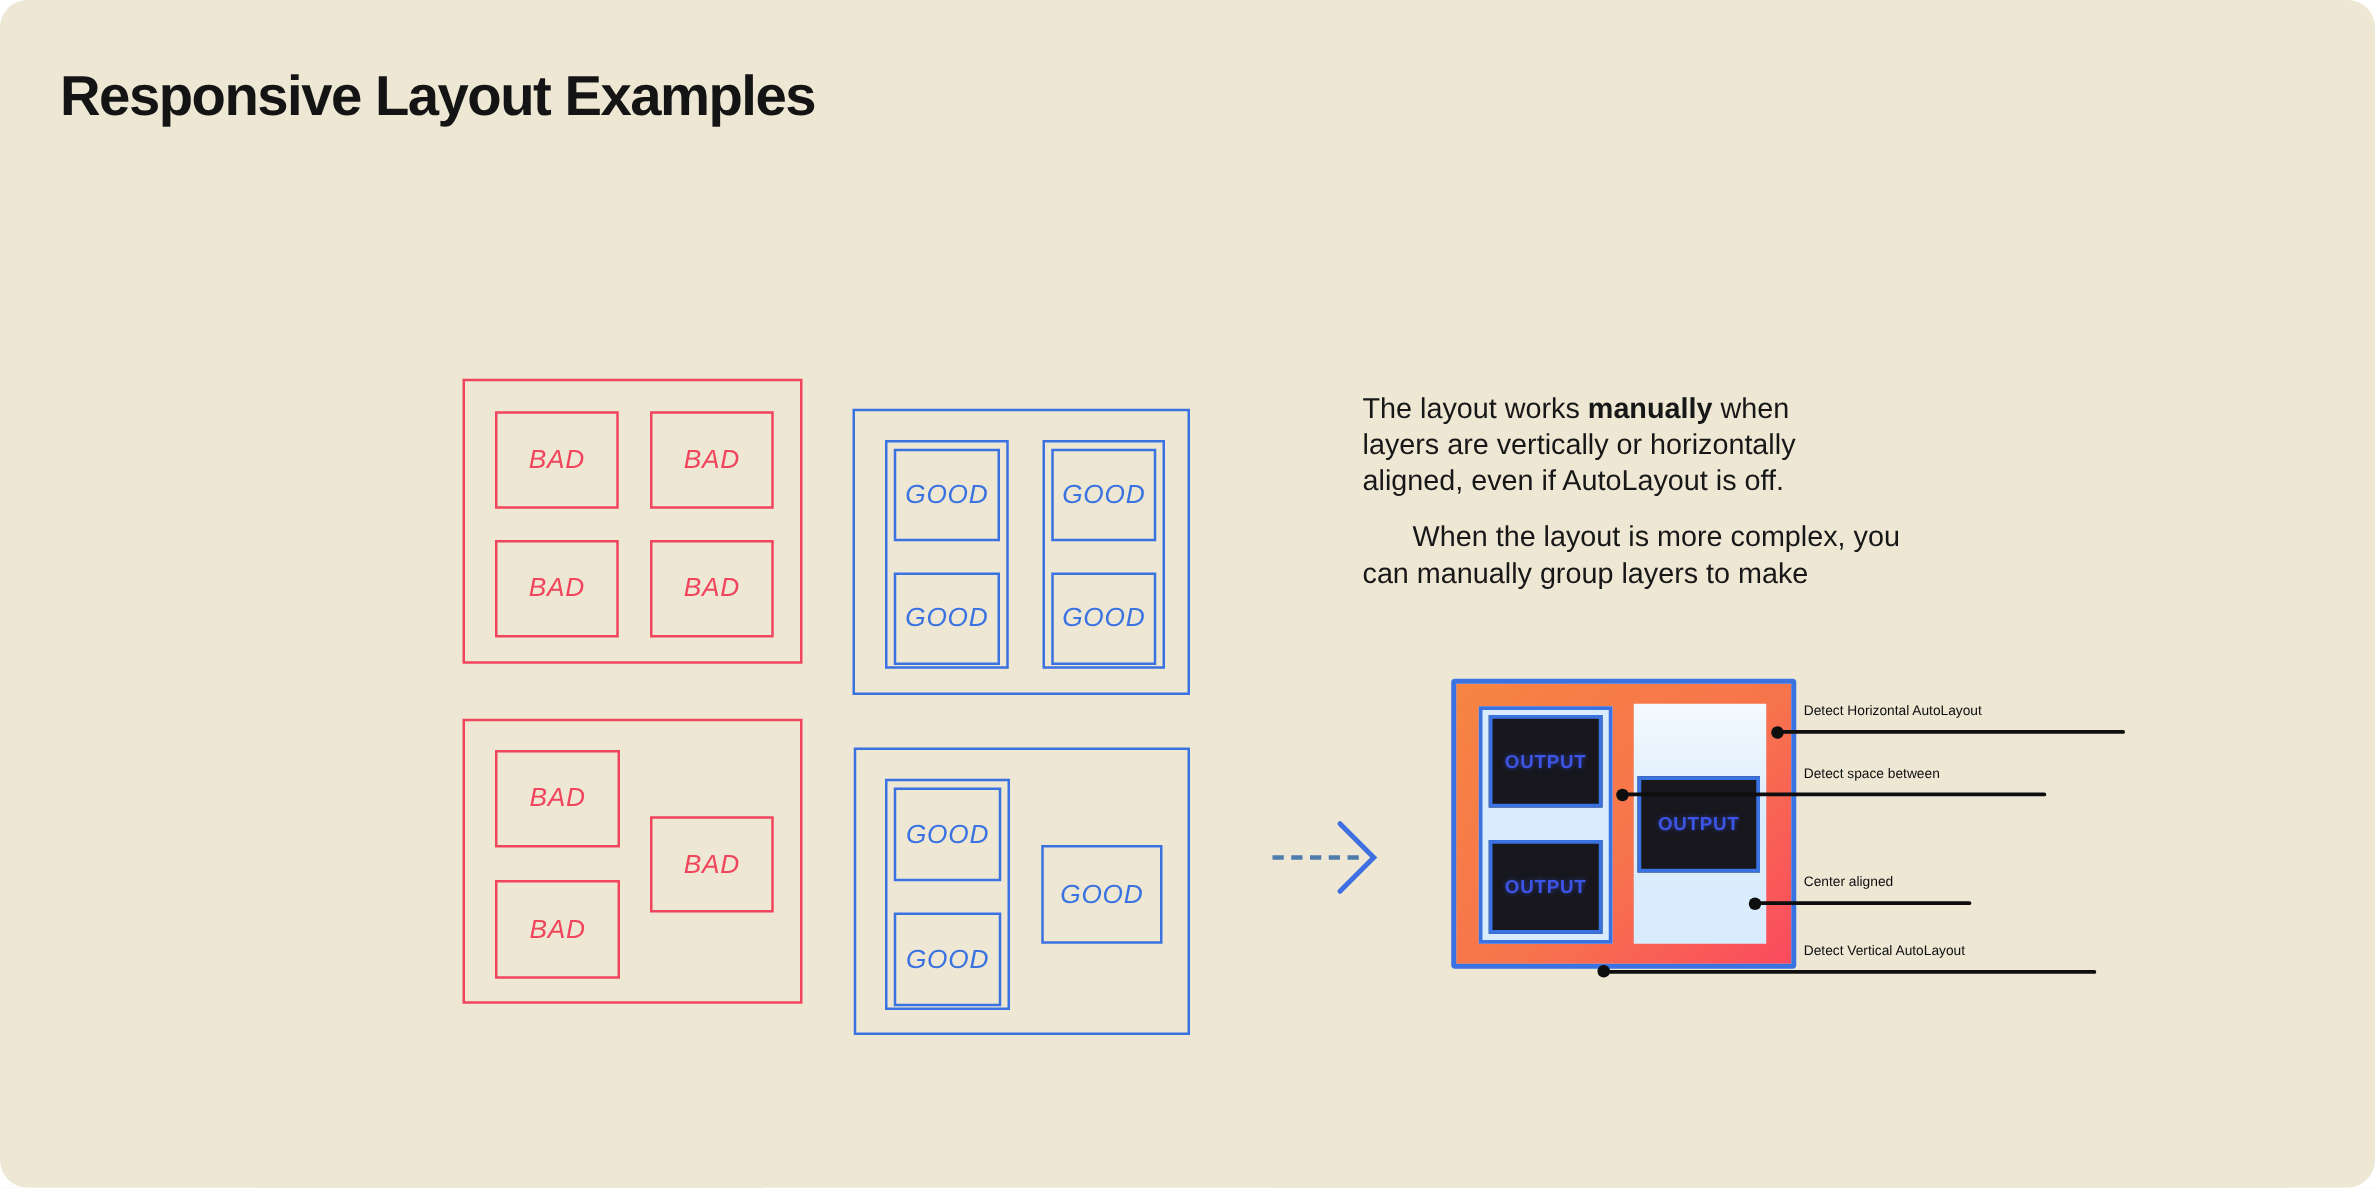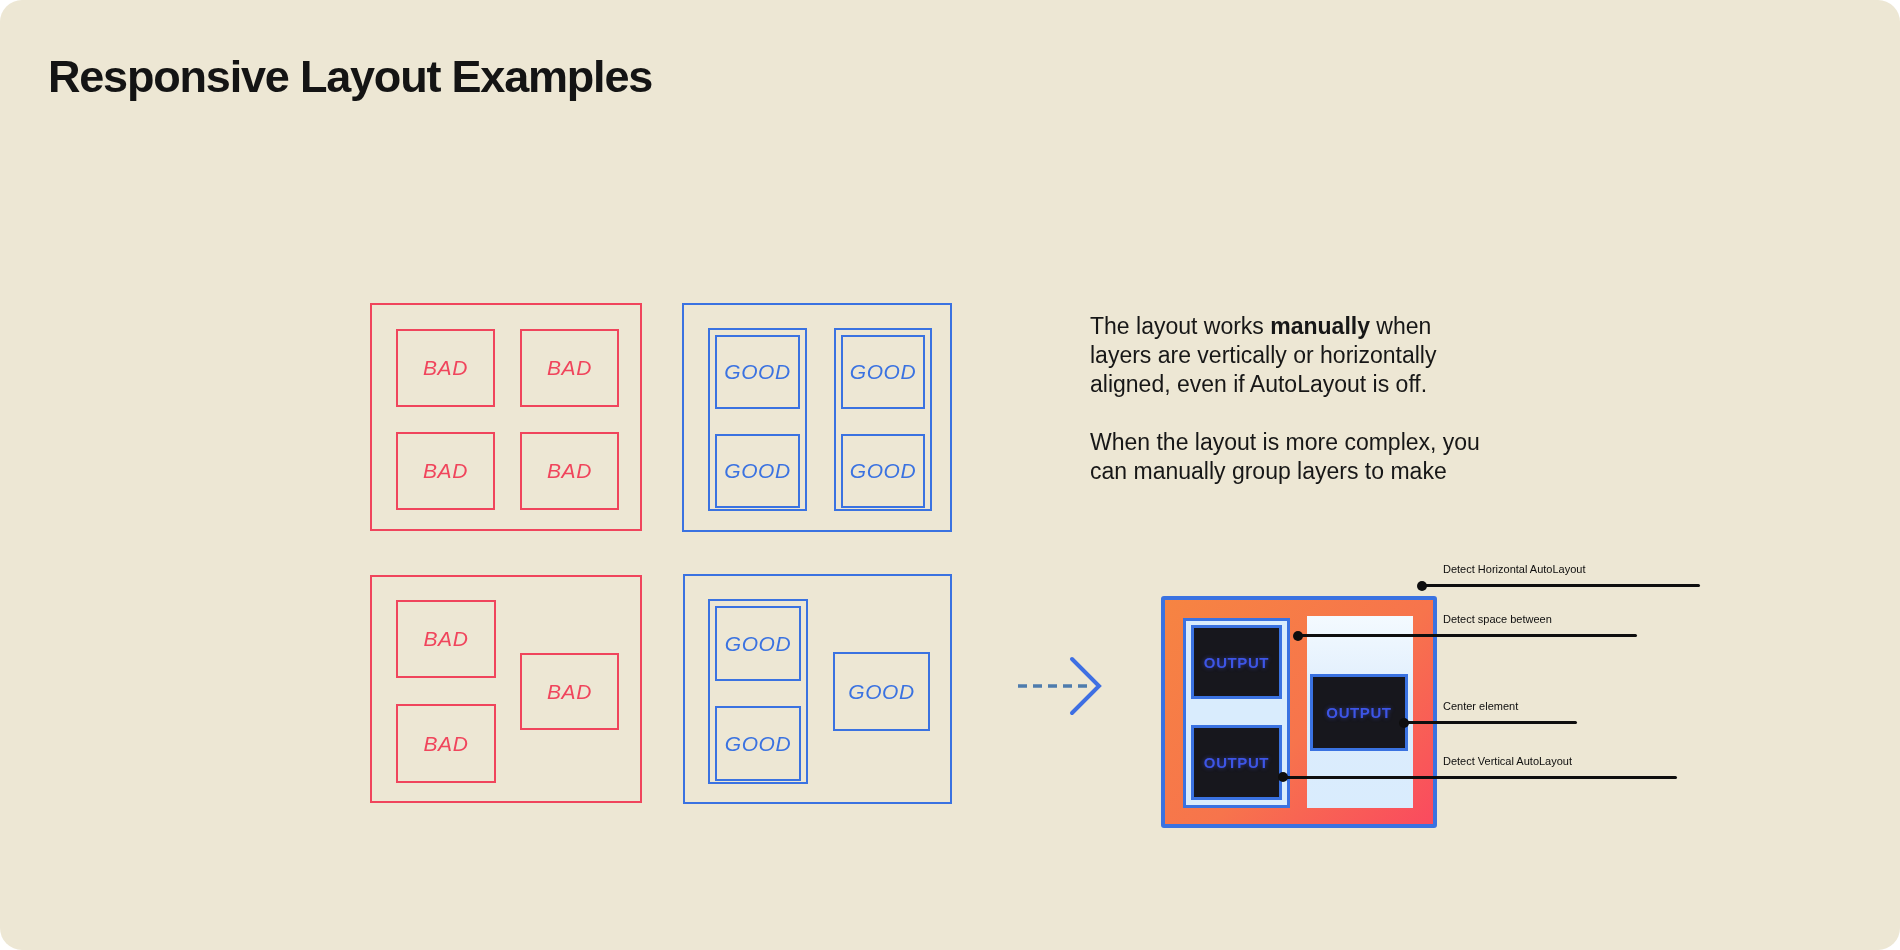--- a/index.html
+++ b/index.html
@@ -29,39 +29,39 @@
     border-radius:22px;
   }
   .title{
     position:absolute;left:48px;top:52px;
     font-size:45px;font-weight:800;letter-spacing:-1.2px;
     color:#141414;line-height:1.1;white-space:nowrap;
   }
   
   .frame{position:absolute;border:2px solid;font-style:italic;}
   .frame.red{border-color:var(--red);}
-  .frame.blue{border-color:var(--blue);}
+  .frame.blue{border-color:var(--blue);margin-top:24px;}
   .group{position:absolute;border:2px solid var(--blue);}
   .box{
     position:absolute;border:2px solid;
     display:flex;align-items:center;justify-content:center;
     font-size:21px;font-weight:500;letter-spacing:0.6px;
   }
   .box.red{border-color:var(--red);color:var(--red);}
   .box.blue{border-color:var(--blue);color:var(--blue);}
   
   .desc{position:absolute;left:1090px;top:312px;width:470px;color:var(--text);}
   .desc .line{font-size:23px;line-height:29px;font-weight:400;}
   .desc .line b{font-weight:700;}
-  .desc .para-gap{margin-top:29px;}
+  .desc .para-gap{margin-top:16px;text-align:center;}
   
   .arrow{position:absolute;left:1008px;top:648px;overflow:visible;}
   
   .output-frame{
-    position:absolute;left:1161px;top:596px;width:276px;height:232px;
+    position:absolute;left:1161px;top:543px;width:276px;height:232px;
     border:4px solid var(--blue);border-radius:3px;
     background:linear-gradient(135deg,var(--orange) 0%,#F7744C 55%,var(--hot-red) 100%);
   }
   .output-panel{position:absolute;}
   .output-panel.left{
     left:18px;top:18px;width:107px;height:190px;
     border:3px solid var(--blue);
     background:var(--panel-blue);
   }
   .output-panel.right{
@@ -181,21 +181,21 @@
     </div>
 
     <div class="ann-label" style="left:1443px;top:559px">Detect Horizontal AutoLayout</div>
     <div class="ann-line" style="left:1422px;top:584px;width:278px"></div>
     <div class="ann-dot" style="left:1417px;top:581px"></div>
 
     <div class="ann-label" style="left:1443px;top:609px">Detect space between</div>
     <div class="ann-line" style="left:1298px;top:634px;width:339px"></div>
     <div class="ann-dot" style="left:1293px;top:631px"></div>
 
-    <div class="ann-label" style="left:1443px;top:696px">Center element</div>
+    <div class="ann-label" style="left:1443px;top:696px">Center aligned</div>
     <div class="ann-line" style="left:1404px;top:721px;width:173px"></div>
     <div class="ann-dot" style="left:1399px;top:718px"></div>
 
     <div class="ann-label" style="left:1443px;top:751px">Detect Vertical AutoLayout</div>
     <div class="ann-line" style="left:1283px;top:776px;width:394px"></div>
     <div class="ann-dot" style="left:1278px;top:772px"></div>
 
   </div>
 </div>
 

